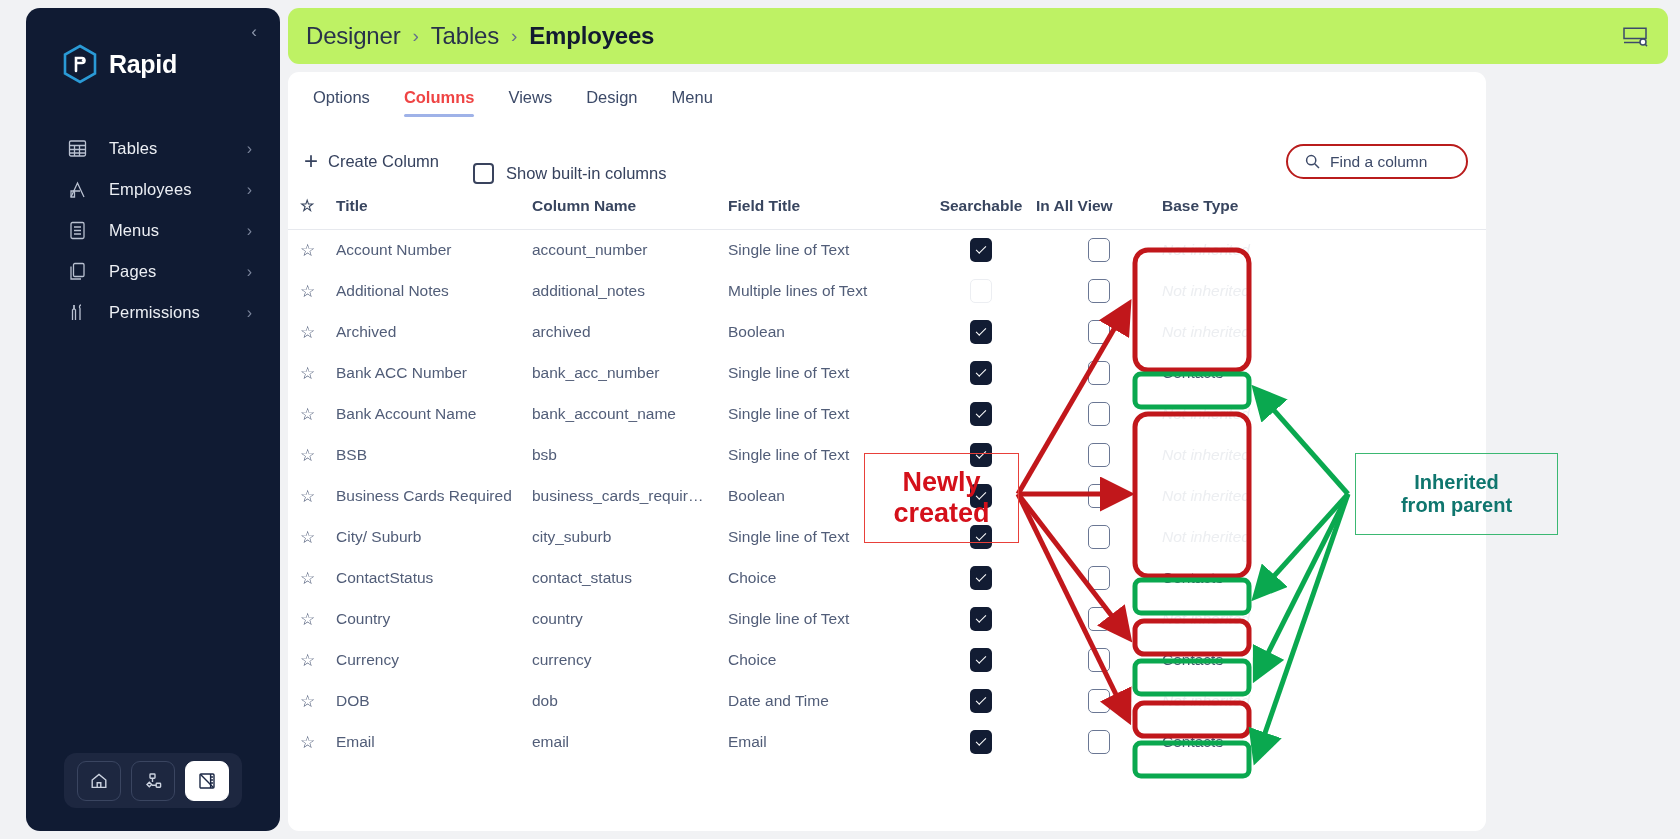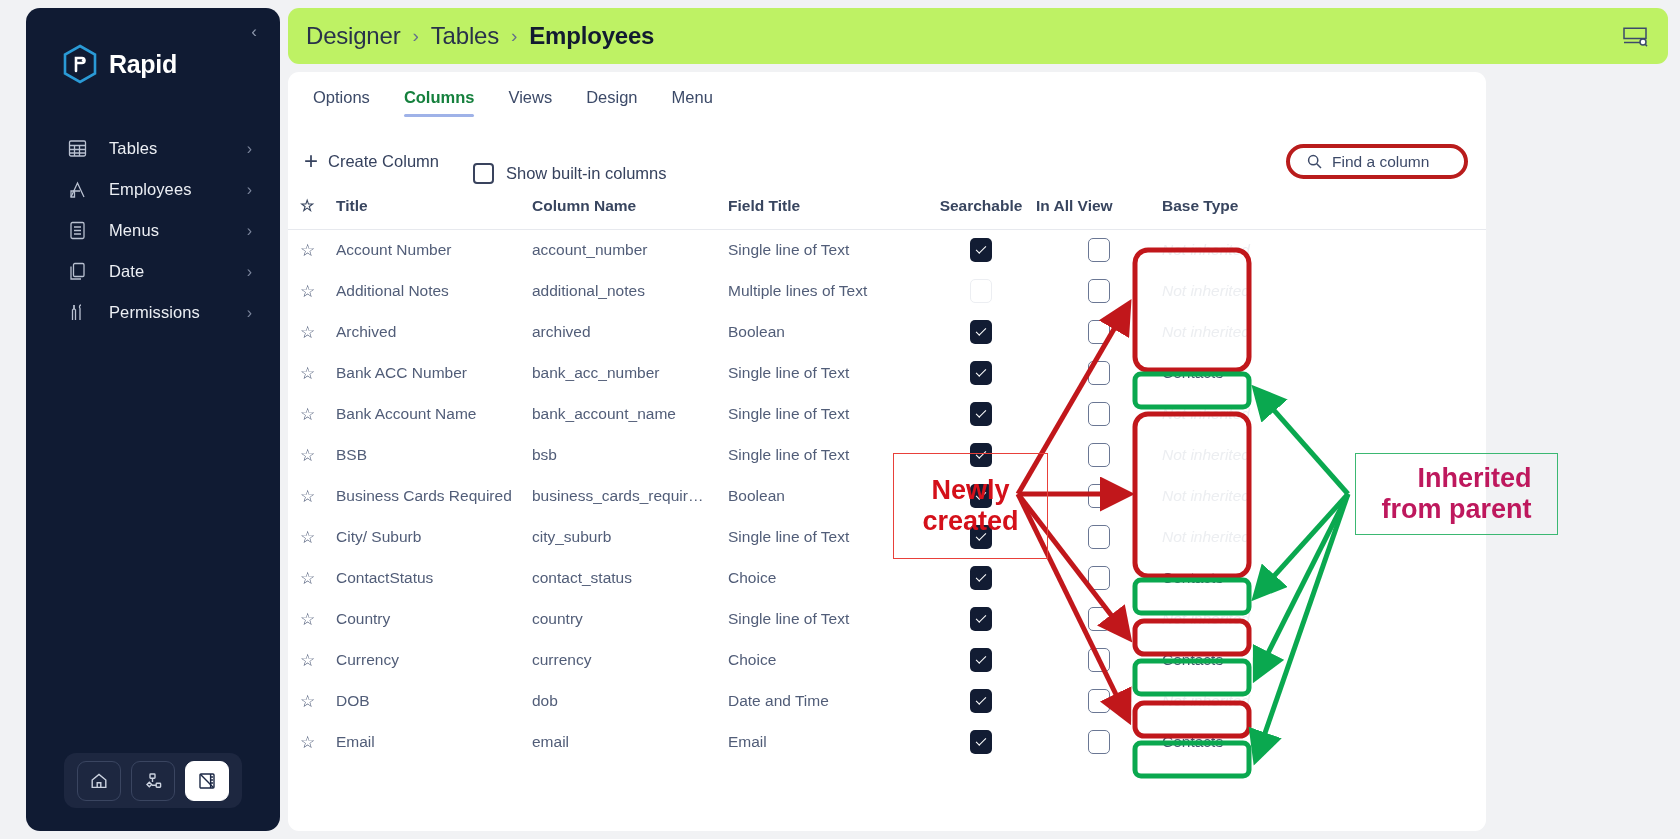--- a/index.html
+++ b/index.html
@@ -124,21 +124,21 @@
     display: flex; align-items: flex-start; padding-left: 8px; padding-top: 12px;
   }
   .tab {
     position: relative;
     padding: 4px 17px 16px 17px;
     font-size: 16.5px;
     color: #3c4a68;
     cursor: pointer;
     white-space: nowrap;
   }
-  .tab.active { font-weight: bold; color: #15803d; }
+  .tab.active { font-weight: bold; color: #ef4444; }
   .tab.active::after {
     content: "";
     position: absolute; left: 17px; right: 17px; bottom: 6px;
     height: 3px; background: #9fb2e8; border-radius: 2px;
   }
 
   .toolbar {
     position: absolute; left: 0; top: 58px;
     width: 100%; height: 62px;
     display: flex; align-items: center;
@@ -156,21 +156,21 @@
   }
   .builtin-box {
     width: 21px; height: 21px;
     border: 2px solid #39435d; border-radius: 4px;
     background: #fff;
   }
   .builtin-label { font-size: 16.5px; color: #36425e; }
   .find-box {
     position: absolute; right: 18px; top: 14px;
     width: 182px; height: 35px;
-    border: 4px solid #b91c1c; border-radius: 18px;
+    border: 2px solid #b91c1c; border-radius: 18px;
     display: flex; align-items: center; gap: 9px;
     padding-left: 16px;
     cursor: text;
   }
   .find-label { font-size: 15.5px; color: #3d4a68; }
 
   
   .table-wrap {
     position: absolute; left: 0; top: 124px;
     width: 100%; bottom: 8px;
@@ -247,23 +247,22 @@
     font-weight: bold;
     line-height: 1.16;
   }
   .anno-red {
     border: 1.5px solid #e8403a;
     color: #d4101a;
     font-size: 27px;
   }
   .anno-green {
     border: 1.5px solid #3bb872;
-    color: #be185d;
-    font-size: 27px;
-    text-align: right;
+    color: #0f766e;
+    font-size: 20px;
   }
 </style>
 </head>
 <body>
 
 <div id="app">
 
   <div class="sidebar">
     <div class="sidebar-collapse">‹</div>
 
@@ -318,21 +317,21 @@
         <span class="nav-chev">›</span>
       </div>
 
       <div class="nav-item">
         <span class="nav-ico">
           <svg width="21" height="21" viewBox="0 0 21 21" fill="none" stroke="#b9c1d1" stroke-width="1.3">
             <rect x="6.5" y="2.5" width="10.5" height="13" rx="1.3"></rect>
             <path d="M4 5.5 L4 18 L14 18"></path>
           </svg>
         </span>
-        <span class="nav-label">Date</span>
+        <span class="nav-label">Pages</span>
         <span class="nav-chev">›</span>
       </div>
 
       <div class="nav-item">
         <span class="nav-ico">
           <svg width="21" height="21" viewBox="0 0 21 21" fill="none" stroke="#b9c1d1" stroke-width="1.3">
             <path d="M7 3 L7 6.5 L5.5 8 L5.5 18"></path>
             <path d="M7 3 L7 6.5 L8.5 8 L8.5 18"></path>
             <path d="M14 3 C12.5 3 12 5 13 6.5 L13 18"></path>
           </svg>
@@ -609,21 +608,21 @@
     </g>
 
     <g stroke="#0aa84f" stroke-width="5" fill="none">
       <line x1="1348" y1="494" x2="1256" y2="390" marker-end="url(#arrowGreen)"></line>
       <line x1="1348" y1="494" x2="1256" y2="596" marker-end="url(#arrowGreen)"></line>
       <line x1="1348" y1="494" x2="1256" y2="677" marker-end="url(#arrowGreen)"></line>
       <line x1="1348" y1="494" x2="1256" y2="759" marker-end="url(#arrowGreen)"></line>
     </g>
   </svg>
 
-  <div class="anno-box anno-red" style="left:893px; top:453px; width:155px; height:106px;">
+  <div class="anno-box anno-red" style="left:864px; top:453px; width:155px; height:90px;">
     <div>
       <div>Newly</div>
       <div>created</div>
     </div>
   </div>
 
   <div class="anno-box anno-green" style="left:1355px; top:453px; width:203px; height:82px;">
     <div>
       <div>Inherited</div>
       <div>from parent</div>

